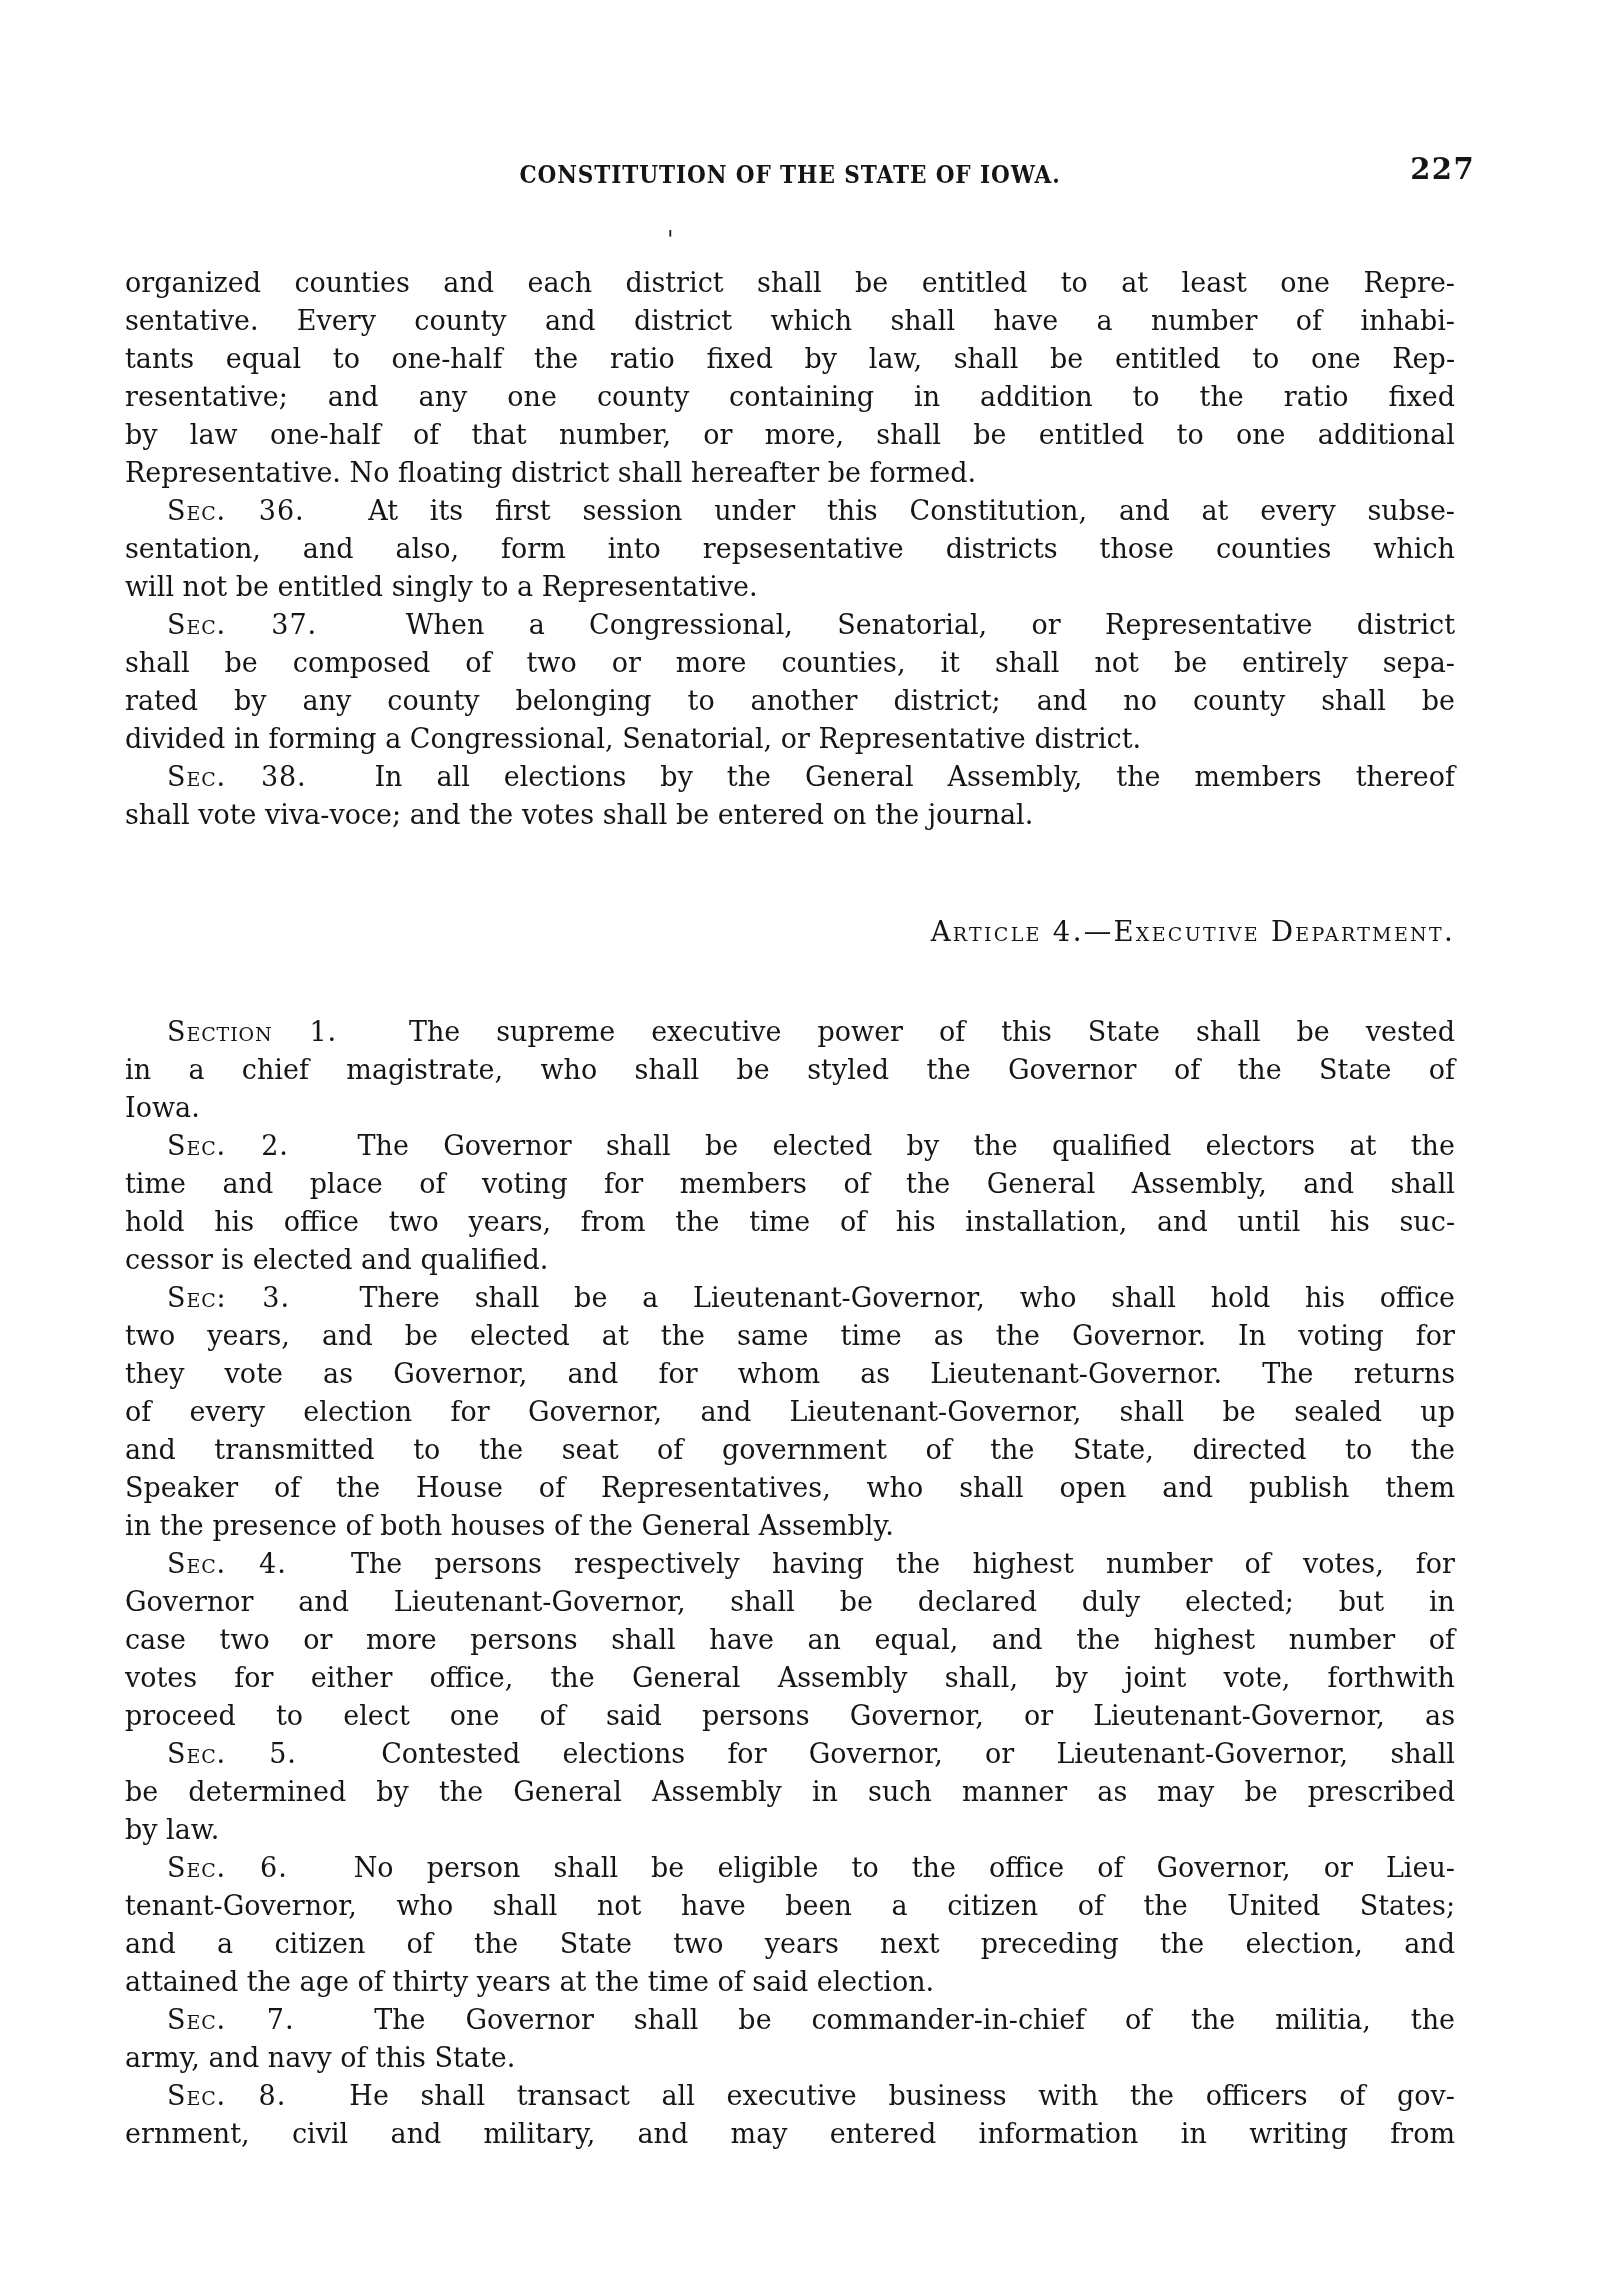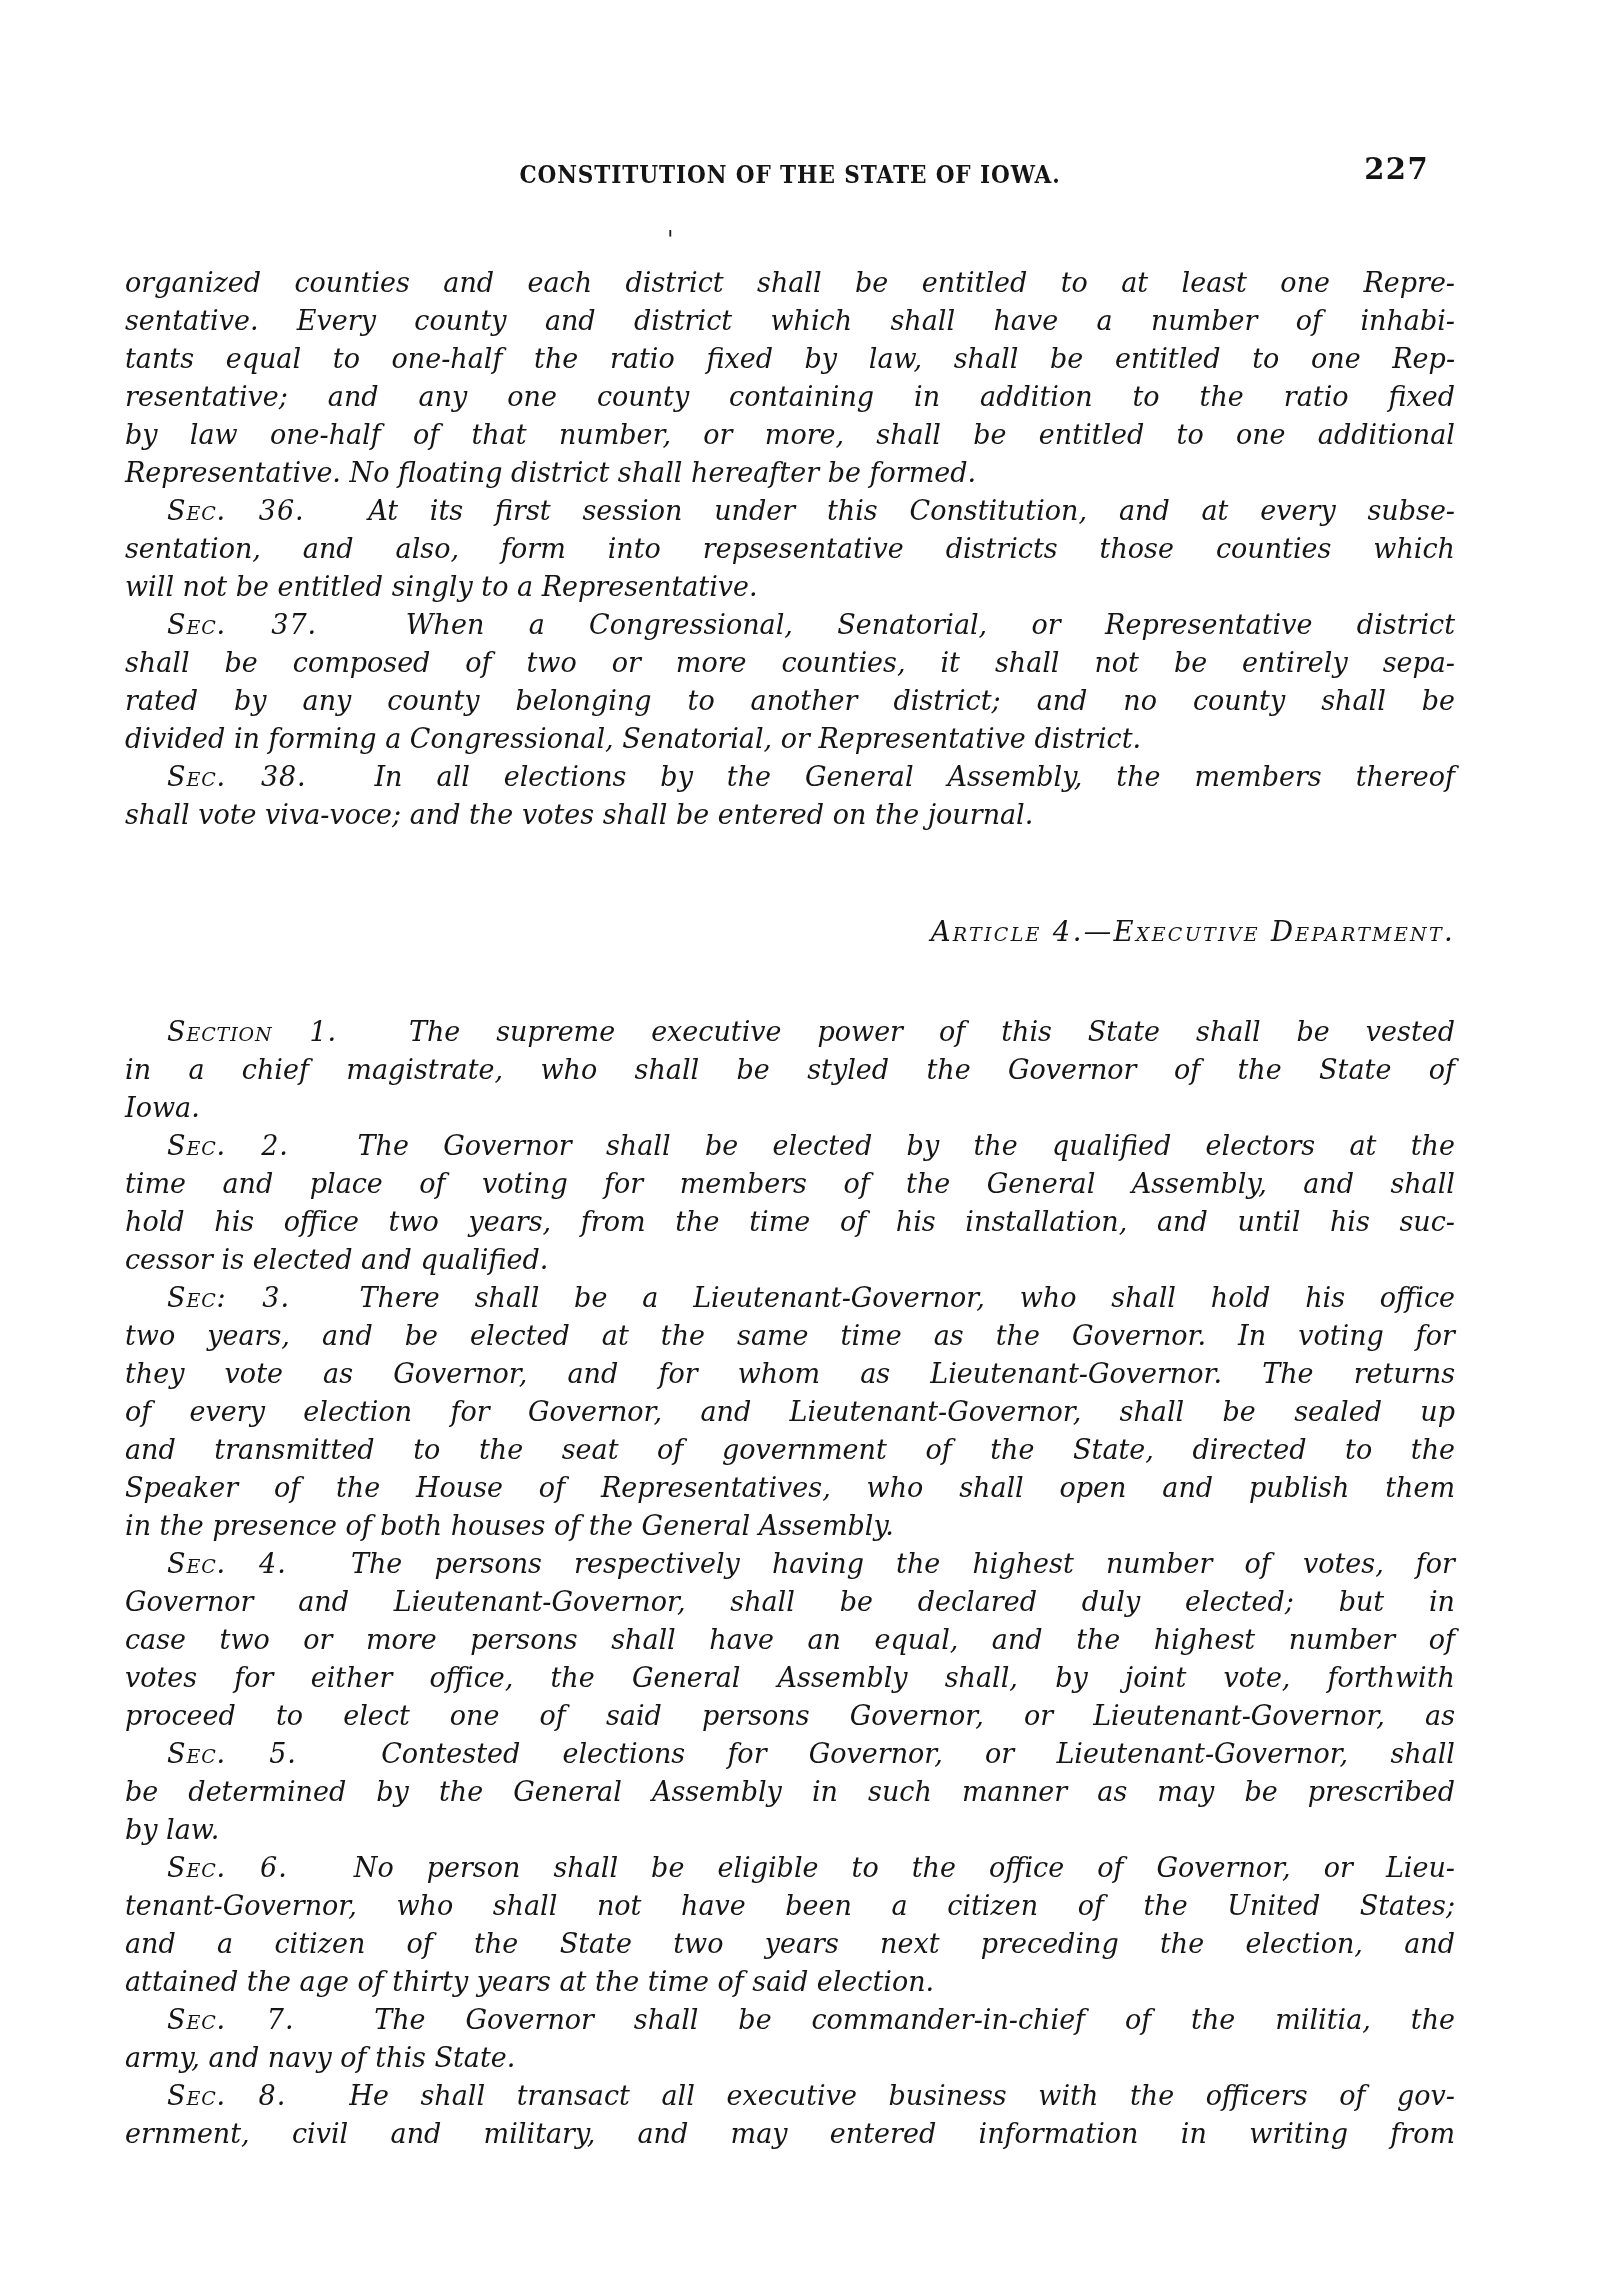--- a/index.html
+++ b/index.html
@@ -24,21 +24,21 @@
     text-align: center;
     font-size: 21.6px;
     font-weight: bold;
     letter-spacing: 0.9px;
     white-space: nowrap;
     transform: scaleY(1.12);
   }
   .page-number {
     position: absolute;
     top: 152px;
-    left: 1344px;
+    left: 1390px;
     width: 85px;
     text-align: right;
     font-size: 29px;
     font-weight: bold;
     letter-spacing: 1.4px;
   }
   .stray {
     position: absolute;
     top: 226px;
     left: 667px;
@@ -46,21 +46,20 @@
     color: #222;
   }
   .text-body {
     position: absolute;
     top: 264px;
     left: 125px;
     width: 1330px;
     font-size: 27px;
     line-height: 38px;
     text-rendering: optimizeLegibility;
-    font-style: italic;
   }
   .para { margin: 0; }
   .tline {
     text-align: justify;
     text-align-last: justify;
     text-justify: inter-word;
     white-space: normal;
   }
   .tline.unjust {
     text-align: center;

